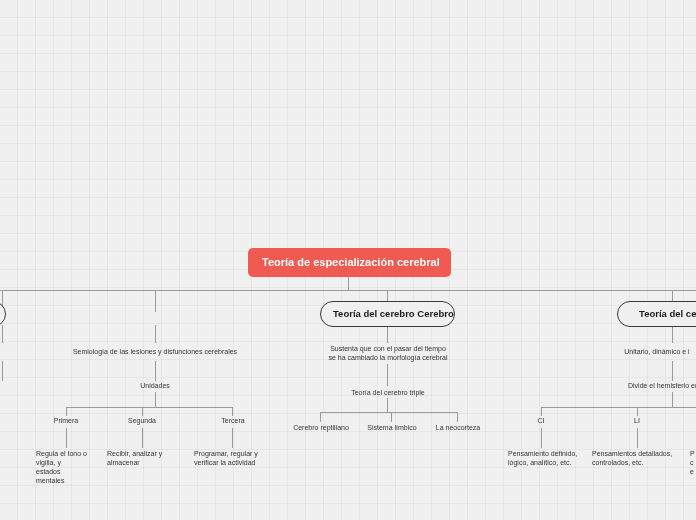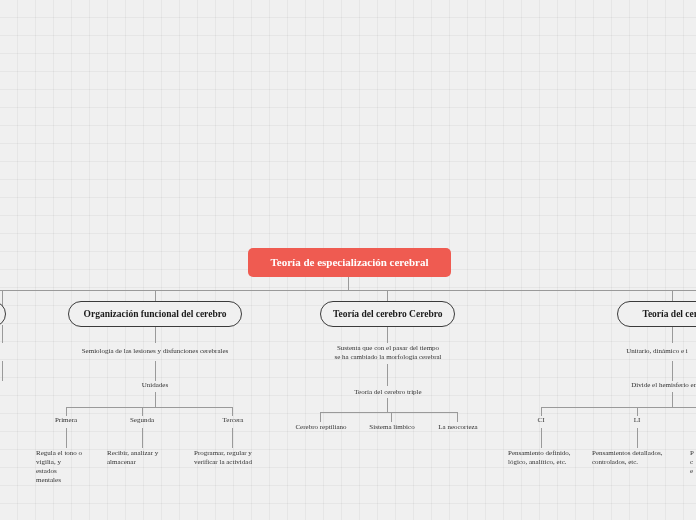--- a/index.html
+++ b/index.html
@@ -20,21 +20,20 @@
     background-color: #f0f0f0;
     background-image:
       linear-gradient(to right, rgba(0,0,0,0.045) 1px, transparent 1px),
       linear-gradient(to bottom, rgba(0,0,0,0.045) 1px, transparent 1px);
     background-size: 18px 18px;
     background-position: -1px -1px;
   }
   .node {
     position: absolute;
     box-sizing: border-box;
-    font-family: Liberation Serif, serif;
   }
   
   .root-node {
     background: #ef5b51;
     color: #ffffff;
     border-radius: 5px;
     font-size: 11px;
     font-weight: bold;
     text-align: center;
     padding: 8px 14px;
@@ -117,21 +116,20 @@
   <div class="connector v-line" style="left:2px; top:325px; height:18px;"></div>
   <div class="connector v-line" style="left:2px; top:361px; height:20px;"></div>
 
   <div class="node root-node" style="left:248px; top:248px; width:203px;">Teoría de especialización cerebral</div>
 
   <div class="node pill-node" style="left:-46px; top:301px; width:52px;">o</div>
   <div class="node text-node" style="left:-50px; top:345px; width:56px;">s</div>
   <div class="node text-node" style="left:-30px; top:378px; width:36px;">anos
 os</div>
 
-  <div class="node pill-node" style="left:68px; top:301px; width:174px;">Organización funcional del cerebro</div>
   <div class="node text-node" style="left:65px; top:347px; width:180px;">Semiología de las lesiones y disfunciones cerebrales</div>
   <div class="node text-node" style="left:125px; top:381px; width:60px;">Unidades</div>
 
   <div class="node text-node" style="left:44px; top:416px; width:44px;">Primera</div>
   <div class="node text-node left" style="left:36px; top:449px; width:60px;">Regula el tono o
 vigilia, y
 estados
 mentales</div>
 
   <div class="node text-node" style="left:119px; top:416px; width:46px;">Segunda</div>

